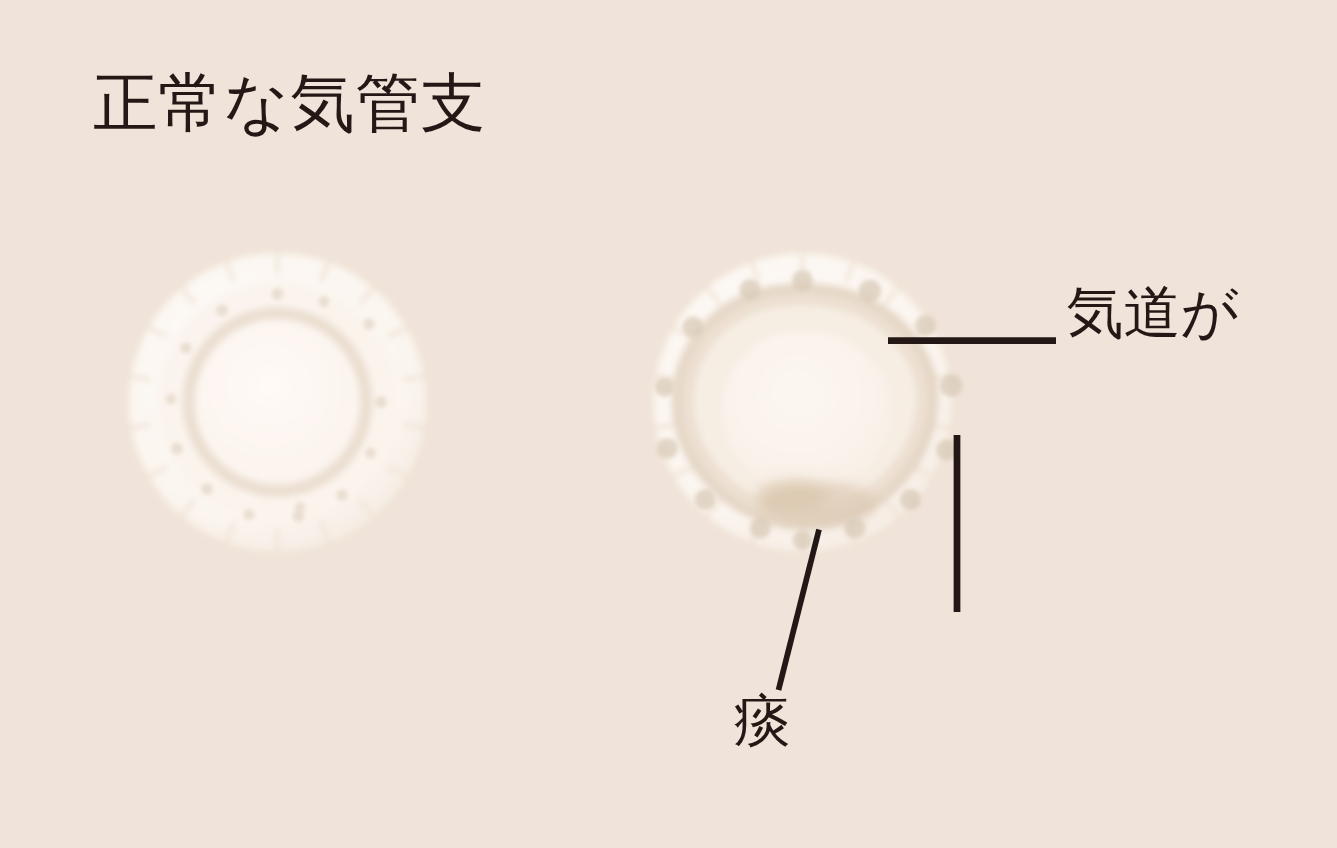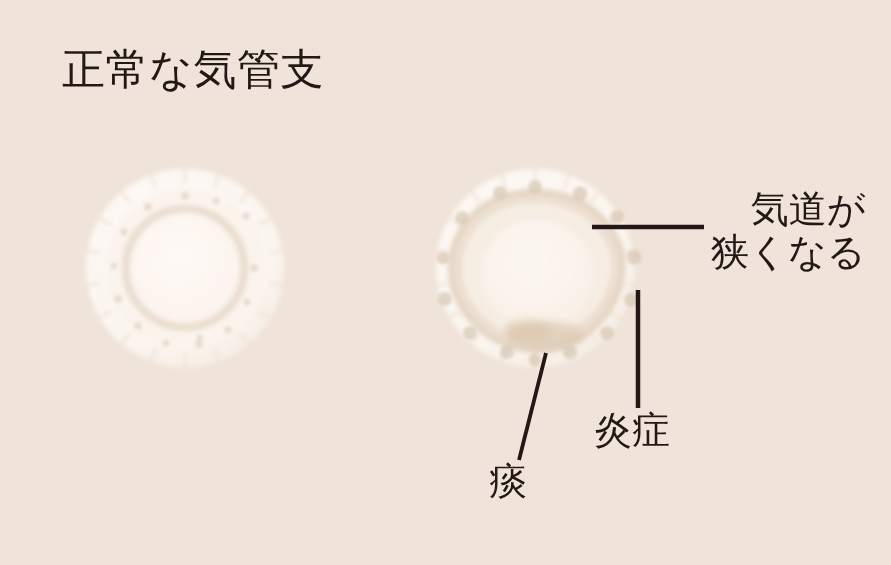--- a/index.html
+++ b/index.html
@@ -31,21 +31,21 @@
   #title-asthma { left: 406px; top: 48px; }
 
   .callout {
     position: absolute;
     color: #231815;
     font-size: 38px;
     font-weight: 400;
     line-height: 1.12;
     white-space: nowrap;
   }
-  #label-narrowing { left: 711px; top: 188px; text-align: right; }
+  #label-narrowing { left: 711px; top: 188px; }
   #label-inflammation { left: 594px; top: 409px; }
   #label-phlegm { left: 489px; top: 460px; }
 
   #diagram-svg {
     position: absolute;
     left: 0;
     top: 0;
     width: 891px;
     height: 565px;
   }
@@ -220,20 +220,18 @@
       <line x1="638" y1="290" x2="638" y2="408" stroke-width="4.5"></line>
       <line x1="546" y1="353" x2="519" y2="460" stroke-width="3.8"></line>
     </g>
   </svg>
 
   <div class="title" id="title-normal">正常な気管支</div>
 
 
   <div class="callout" id="label-narrowing">
     <div>気道が</div>
-    <div>狭くなる</div>
   </div>
 
-  <div class="callout" id="label-inflammation">炎症</div>
 
   <div class="callout" id="label-phlegm">痰</div>
 
 </div>
 
 </body></html>

